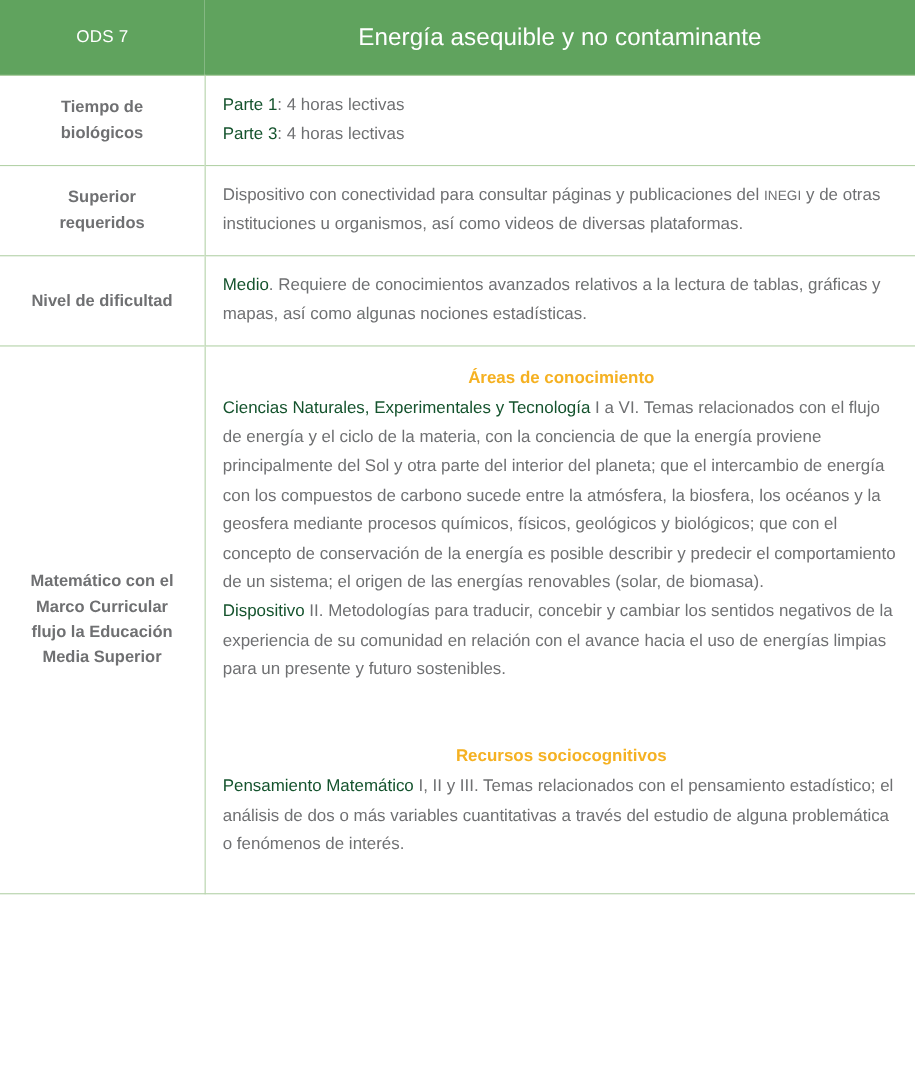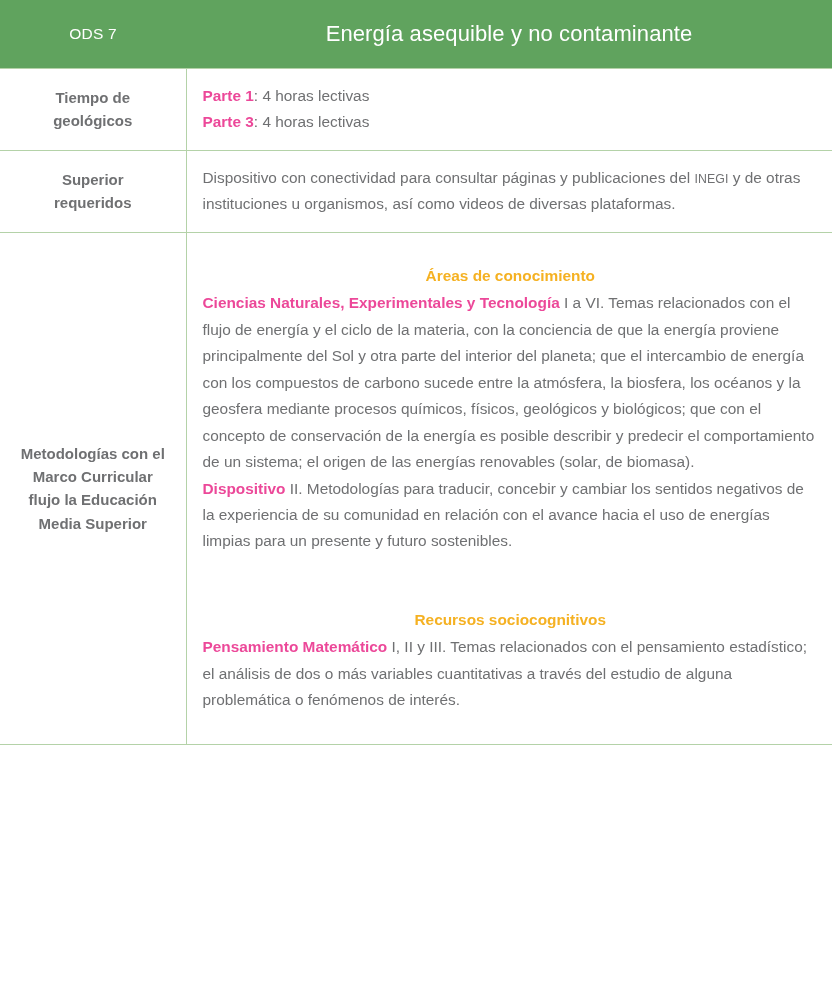--- a/index.html
+++ b/index.html
@@ -74,30 +74,30 @@
     font-size: 15.4px;
     line-height: 1.72;
     color: #6f7072;
     text-align: left;
   }
   tr.body-row.last-row > td {
     border-bottom: 1.5px solid #b4d2a8;
   }
 
   tr.body-row.tall-row > td.cell-content {
-    padding-top: 30px;
+    padding-top: 16px;
     padding-bottom: 30px;
   }
   tr.body-row.tall-row > td.cell-label {
     vertical-align: middle;
   }
 
   b, strong, .bold {
-    font-weight: bold;
-    color: #ec4899;
+    font-weight: normal;
+    color: #14532d;
   }
 
   .p { margin: 0; }
   .p + .p { margin-top: 0; }
 
   .section-heading {
     text-align: center;
     font-weight: bold;
     font-size: 15.4px;
     color: #f5b122;
@@ -135,42 +135,50 @@
       <tr class="header-row">
         <th class="header-ods">ODS 7</th>
         <th class="header-title">Energía asequible y no contaminante</th>
       </tr>
     </thead>
     <tbody>
 
       <tr class="body-row">
         <td class="cell-label">
           <span class="label-lines">Tiempo de</span>
-          <span class="label-lines">geológicos</span>
+          <span class="label-lines">biológicos</span>
         </td>
         <td class="cell-content">
           <div class="p"><span class="bold">Parte 1</span><span>: 4 horas lectivas</span></div>
           <div class="p"><span class="bold">Parte 3</span><span>: 4 horas lectivas</span></div>
         </td>
       </tr>
 
       <tr class="body-row">
         <td class="cell-label">
           <span class="label-lines">Superior</span>
           <span class="label-lines">requeridos</span>
         </td>
         <td class="cell-content">
           <div class="p"><span>Dispositivo con conectividad para consultar páginas y publicaciones del </span><span class="smallcaps">INEGI</span><span> y de otras instituciones u organismos, así como videos de diversas plataformas.</span></div>
         </td>
       </tr>
 
+      <tr class="body-row">
+        <td class="cell-label">
+          <span class="label-lines">Nivel de dificultad</span>
+        </td>
+        <td class="cell-content">
+          <div class="p"><span class="bold">Medio</span><span>. Requiere de conocimientos avanzados relativos a la lectura de tablas, gráficas y mapas, así como algunas nociones estadísticas.</span></div>
+        </td>
+      </tr>
 
       <tr class="body-row tall-row last-row">
         <td class="cell-label">
-          <span class="label-lines">Metodologías con el</span>
+          <span class="label-lines">Matemático con el</span>
           <span class="label-lines">Marco Curricular</span>
           <span class="label-lines">flujo la Educación</span>
           <span class="label-lines">Media Superior</span>
         </td>
         <td class="cell-content">
 
           <div class="section-heading">Áreas de conocimiento</div>
 
           <div class="p"><span class="bold">Ciencias Naturales, Experimentales y Tecnología</span><span> I a VI. Temas relacionados con el flujo de energía y el ciclo de la materia, con la conciencia de que la energía proviene principalmente del Sol y otra parte del interior del planeta; que el intercambio de energía con los compuestos de carbono sucede entre la atmósfera, la biosfera, los océanos y la geosfera mediante procesos químicos, físicos, geológicos y biológicos; que con el concepto de conservación de la energía es posible describir y predecir el comportamiento de un sistema; el origen de las energías renovables (solar, de biomasa).</span></div>
 

